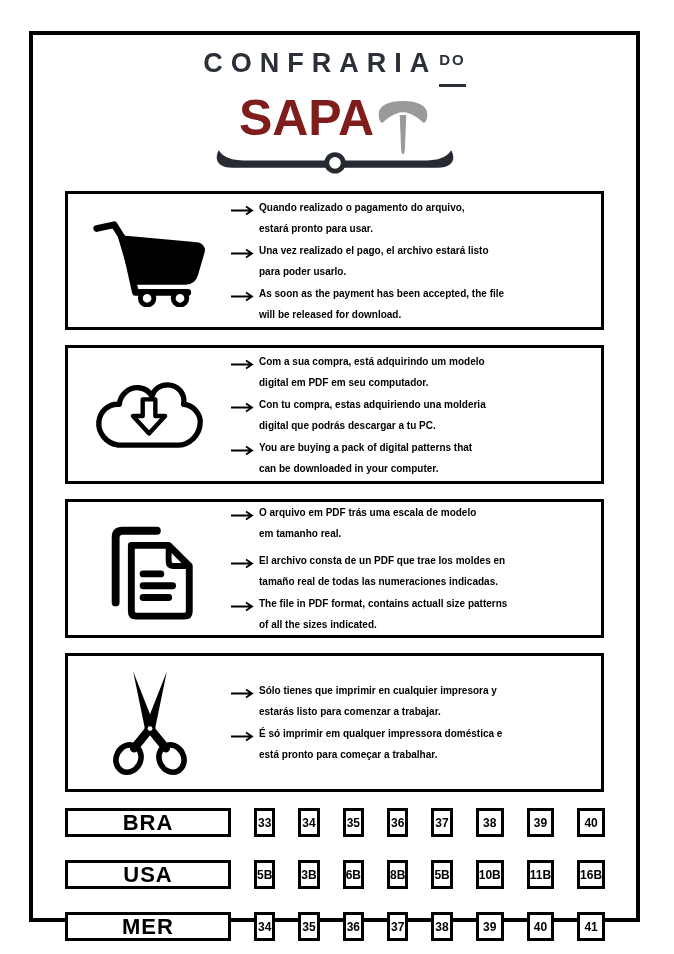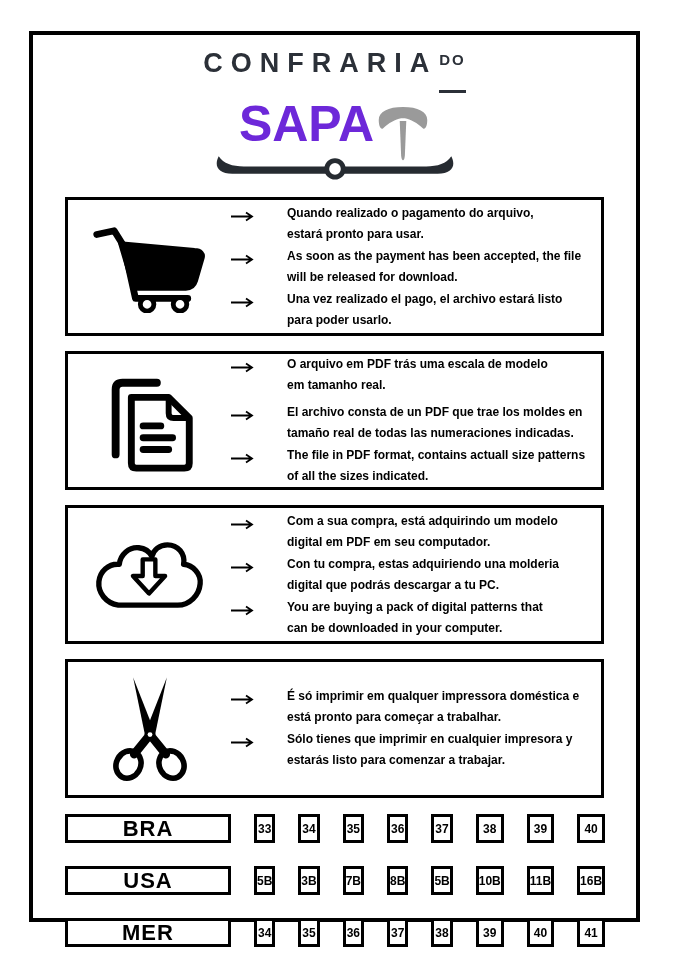--- a/index.html
+++ b/index.html
@@ -15,46 +15,45 @@
   }
   
   .logo-block { margin-top:12px; text-align:center; }
   .logo-top {
     font-size:27px; font-weight:bold; letter-spacing:8px; color:#2b3038;
     line-height:32px; white-space:nowrap;
   }
   .logo-top .do {
     display:inline-block; font-size:15px; letter-spacing:2px;
     border-bottom:3px solid #2b3038; transform:translateY(-7px);
-    margin-left:2px; padding-bottom:14px;
+    margin-left:2px; padding-bottom:8px;
   }
   .logo-main {
     display:flex; justify-content:center; align-items:flex-start;
     height:48px; line-height:48px;
   }
   .logo-main .word {
-    font-size:50px; font-weight:bold; color:#6d28d9; letter-spacing:0px;
+    font-size:50px; font-weight:bold; color:#7f1d1d; letter-spacing:0px;
   }
   .hammer-wrap { width:56px; height:48px; position:relative; overflow:visible; }
   .hammer-wrap svg { position:absolute; left:1px; top:2px; }
   .swoosh-wrap { margin-top:2px; height:32px; }
   
   .info-box {
     box-sizing:border-box; height:139px; margin-top:15px;
     border:3px solid #000; display:flex; align-items:center; background:#fff;
   }
   .icon-cell { width:163px; flex-shrink:0; display:flex; justify-content:center; align-items:center; }
   .text-cell { flex:1; padding:4px 4px 4px 0; }
   .bullet { display:flex; align-items:flex-start; margin:0; }
   .bullet + .bullet { margin-top:1px; }
   .arrow { flex-shrink:0; width:28px; padding-top:5px; }
   .btext {
-    white-space:pre-line; font-size:12px; font-weight:bold; color:#000;
+    white-space:pre-line; font-size:10px; font-weight:bold; color:#000;
     line-height:21px;
-    margin-left:28px;
   }
   
   .size-table {
     margin-top:16px; display:grid;
     grid-template-columns:166px repeat(8,1fr);
     gap:23px;
   }
   .cell {
     box-sizing:border-box; border:3px solid #000; background:#fff;
     height:29px; display:flex; align-items:center; justify-content:center;
@@ -103,29 +102,61 @@
         <span class="arrow"><svg width="26" height="11" viewBox="0 0 26 11">
               <path d="M0 5.5 H20 M15 1.5 L21 5.5 L15 9.5" fill="none" stroke="#000" stroke-width="1.8"></path>
             </svg></span>
         <span class="btext">Quando realizado o pagamento do arquivo,
 estará pronto para usar.</span>
       </div>
       <div class="bullet">
         <span class="arrow"><svg width="26" height="11" viewBox="0 0 26 11">
               <path d="M0 5.5 H20 M15 1.5 L21 5.5 L15 9.5" fill="none" stroke="#000" stroke-width="1.8"></path>
             </svg></span>
+        <span class="btext">Una vez realizado el pago, el archivo estará listo
+para poder usarlo.</span>
+      </div>
+      <div class="bullet">
+        <span class="arrow"><svg width="26" height="11" viewBox="0 0 26 11">
+              <path d="M0 5.5 H20 M15 1.5 L21 5.5 L15 9.5" fill="none" stroke="#000" stroke-width="1.8"></path>
+            </svg></span>
         <span class="btext">As soon as the payment has been accepted, the file
 will be released for download.</span>
       </div>
-      <div class="bullet">
-        <span class="arrow"><svg width="26" height="11" viewBox="0 0 26 11">
-              <path d="M0 5.5 H20 M15 1.5 L21 5.5 L15 9.5" fill="none" stroke="#000" stroke-width="1.8"></path>
-            </svg></span>
-        <span class="btext">Una vez realizado el pago, el archivo estará listo
-para poder usarlo.</span>
+    </div>
+  </div>
+
+  <div class="info-box">
+    <div class="icon-cell">
+      <svg width="112" height="80" viewBox="0 0 115 82">
+        <path d="M25 72 C12 70 4 59 5 48 C6 37 15 29 26 30 C27 20 36 12 46 13 C52 13.5 57 17 59.5 22 C61 15.5 67 10 75.5 10 C86 10 94 19 92 30 C102 31 110 40 109 50 C108 62 98 72 86 72 Z" fill="#fff" stroke="#000" stroke-width="5.5" stroke-linejoin="round"></path>
+        <path d="M50 25 h13 v17 h10 L56.5 60 L40 42 h10 z" fill="#fff" stroke="#000" stroke-width="4.5" stroke-linejoin="round"></path>
+      </svg>
+    </div>
+    <div class="text-cell">
+      <div class="bullet">
+        <span class="arrow"><svg width="26" height="11" viewBox="0 0 26 11">
+              <path d="M0 5.5 H20 M15 1.5 L21 5.5 L15 9.5" fill="none" stroke="#000" stroke-width="1.8"></path>
+            </svg></span>
+        <span class="btext">Com a sua compra, está adquirindo um modelo
+digital em PDF em seu computador.</span>
+      </div>
+      <div class="bullet">
+        <span class="arrow"><svg width="26" height="11" viewBox="0 0 26 11">
+              <path d="M0 5.5 H20 M15 1.5 L21 5.5 L15 9.5" fill="none" stroke="#000" stroke-width="1.8"></path>
+            </svg></span>
+        <span class="btext">Con tu compra, estas adquiriendo una molderia
+digital que podrás descargar a tu PC.</span>
+      </div>
+      <div class="bullet">
+        <span class="arrow"><svg width="26" height="11" viewBox="0 0 26 11">
+              <path d="M0 5.5 H20 M15 1.5 L21 5.5 L15 9.5" fill="none" stroke="#000" stroke-width="1.8"></path>
+            </svg></span>
+        <span class="btext">You are buying a pack of digital patterns that
+can be downloaded in your computer.</span>
       </div>
     </div>
   </div>
 
   <div class="info-box">
     <div class="icon-cell">
       <svg width="108" height="110" viewBox="0 0 110 112">
         <path d="M20 90 L20 24 Q20 17 27 17 L62 17" fill="none" stroke="#000" stroke-width="8" stroke-linecap="round"></path>
         <path d="M36 32 L74 32 L95 53 L95 99 Q95 104 90 104 L41 104 Q36 104 36 99 Z" fill="#fff" stroke="#000" stroke-width="7" stroke-linejoin="round"></path>
         <path d="M74 32 L74 48 Q74 53 79 53 L95 53" fill="none" stroke="#000" stroke-width="6" stroke-linejoin="round"></path>
@@ -148,52 +179,20 @@
             </svg></span>
         <span class="btext">El archivo consta de un PDF que trae los moldes en
 tamaño real de todas las numeraciones indicadas.</span>
       </div>
       <div class="bullet">
         <span class="arrow"><svg width="26" height="11" viewBox="0 0 26 11">
               <path d="M0 5.5 H20 M15 1.5 L21 5.5 L15 9.5" fill="none" stroke="#000" stroke-width="1.8"></path>
             </svg></span>
         <span class="btext">The file in PDF format, contains actuall size patterns
 of all the sizes indicated.</span>
-      </div>
-    </div>
-  </div>
-
-  <div class="info-box">
-    <div class="icon-cell">
-      <svg width="112" height="80" viewBox="0 0 115 82">
-        <path d="M25 72 C12 70 4 59 5 48 C6 37 15 29 26 30 C27 20 36 12 46 13 C52 13.5 57 17 59.5 22 C61 15.5 67 10 75.5 10 C86 10 94 19 92 30 C102 31 110 40 109 50 C108 62 98 72 86 72 Z" fill="#fff" stroke="#000" stroke-width="5.5" stroke-linejoin="round"></path>
-        <path d="M50 25 h13 v17 h10 L56.5 60 L40 42 h10 z" fill="#fff" stroke="#000" stroke-width="4.5" stroke-linejoin="round"></path>
-      </svg>
-    </div>
-    <div class="text-cell">
-      <div class="bullet">
-        <span class="arrow"><svg width="26" height="11" viewBox="0 0 26 11">
-              <path d="M0 5.5 H20 M15 1.5 L21 5.5 L15 9.5" fill="none" stroke="#000" stroke-width="1.8"></path>
-            </svg></span>
-        <span class="btext">Com a sua compra, está adquirindo um modelo
-digital em PDF em seu computador.</span>
-      </div>
-      <div class="bullet">
-        <span class="arrow"><svg width="26" height="11" viewBox="0 0 26 11">
-              <path d="M0 5.5 H20 M15 1.5 L21 5.5 L15 9.5" fill="none" stroke="#000" stroke-width="1.8"></path>
-            </svg></span>
-        <span class="btext">Con tu compra, estas adquiriendo una molderia
-digital que podrás descargar a tu PC.</span>
-      </div>
-      <div class="bullet">
-        <span class="arrow"><svg width="26" height="11" viewBox="0 0 26 11">
-              <path d="M0 5.5 H20 M15 1.5 L21 5.5 L15 9.5" fill="none" stroke="#000" stroke-width="1.8"></path>
-            </svg></span>
-        <span class="btext">You are buying a pack of digital patterns that
-can be downloaded in your computer.</span>
       </div>
     </div>
   </div>
 
   <div class="info-box">
     <div class="icon-cell">
       <svg width="86" height="112" viewBox="0 0 92 116">
         <path d="M28 3 L52 64 L42 71 Z" fill="#000"></path>
         <path d="M64 3 L40 64 L50 71 Z" fill="#000"></path>
         <path d="M46 64 L29 85" stroke="#000" stroke-width="9" stroke-linecap="round"></path>
@@ -201,49 +200,49 @@
         <circle cx="46" cy="64" r="2.6" fill="#fff"></circle>
         <ellipse cx="23" cy="96" rx="13" ry="15" fill="none" stroke="#000" stroke-width="6" transform="rotate(28 23 96)"></ellipse>
         <ellipse cx="69" cy="96" rx="13" ry="15" fill="none" stroke="#000" stroke-width="6" transform="rotate(-28 69 96)"></ellipse>
       </svg>
     </div>
     <div class="text-cell">
       <div class="bullet">
         <span class="arrow"><svg width="26" height="11" viewBox="0 0 26 11">
               <path d="M0 5.5 H20 M15 1.5 L21 5.5 L15 9.5" fill="none" stroke="#000" stroke-width="1.8"></path>
             </svg></span>
+        <span class="btext">Sólo tienes que imprimir en cualquier impresora y
+estarás listo para comenzar a trabajar.</span>
+      </div>
+      <div class="bullet">
+        <span class="arrow"><svg width="26" height="11" viewBox="0 0 26 11">
+              <path d="M0 5.5 H20 M15 1.5 L21 5.5 L15 9.5" fill="none" stroke="#000" stroke-width="1.8"></path>
+            </svg></span>
         <span class="btext">É só imprimir em qualquer impressora doméstica e
 está pronto para começar a trabalhar.</span>
-      </div>
-      <div class="bullet">
-        <span class="arrow"><svg width="26" height="11" viewBox="0 0 26 11">
-              <path d="M0 5.5 H20 M15 1.5 L21 5.5 L15 9.5" fill="none" stroke="#000" stroke-width="1.8"></path>
-            </svg></span>
-        <span class="btext">Sólo tienes que imprimir en cualquier impresora y
-estarás listo para comenzar a trabajar.</span>
       </div>
     </div>
   </div>
 
   <div class="size-table">
 
     <div class="cell label">BRA</div>
     <div class="cell">33</div>
     <div class="cell">34</div>
     <div class="cell">35</div>
     <div class="cell">36</div>
     <div class="cell">37</div>
     <div class="cell">38</div>
     <div class="cell">39</div>
     <div class="cell">40</div>
 
     <div class="cell label">USA</div>
     <div class="cell">5B</div>
     <div class="cell">3B</div>
-    <div class="cell">7B</div>
+    <div class="cell">6B</div>
     <div class="cell">8B</div>
     <div class="cell">5B</div>
     <div class="cell">10B</div>
     <div class="cell">11B</div>
     <div class="cell">16B</div>
 
     <div class="cell label">MER</div>
     <div class="cell">34</div>
     <div class="cell">35</div>
     <div class="cell">36</div>

